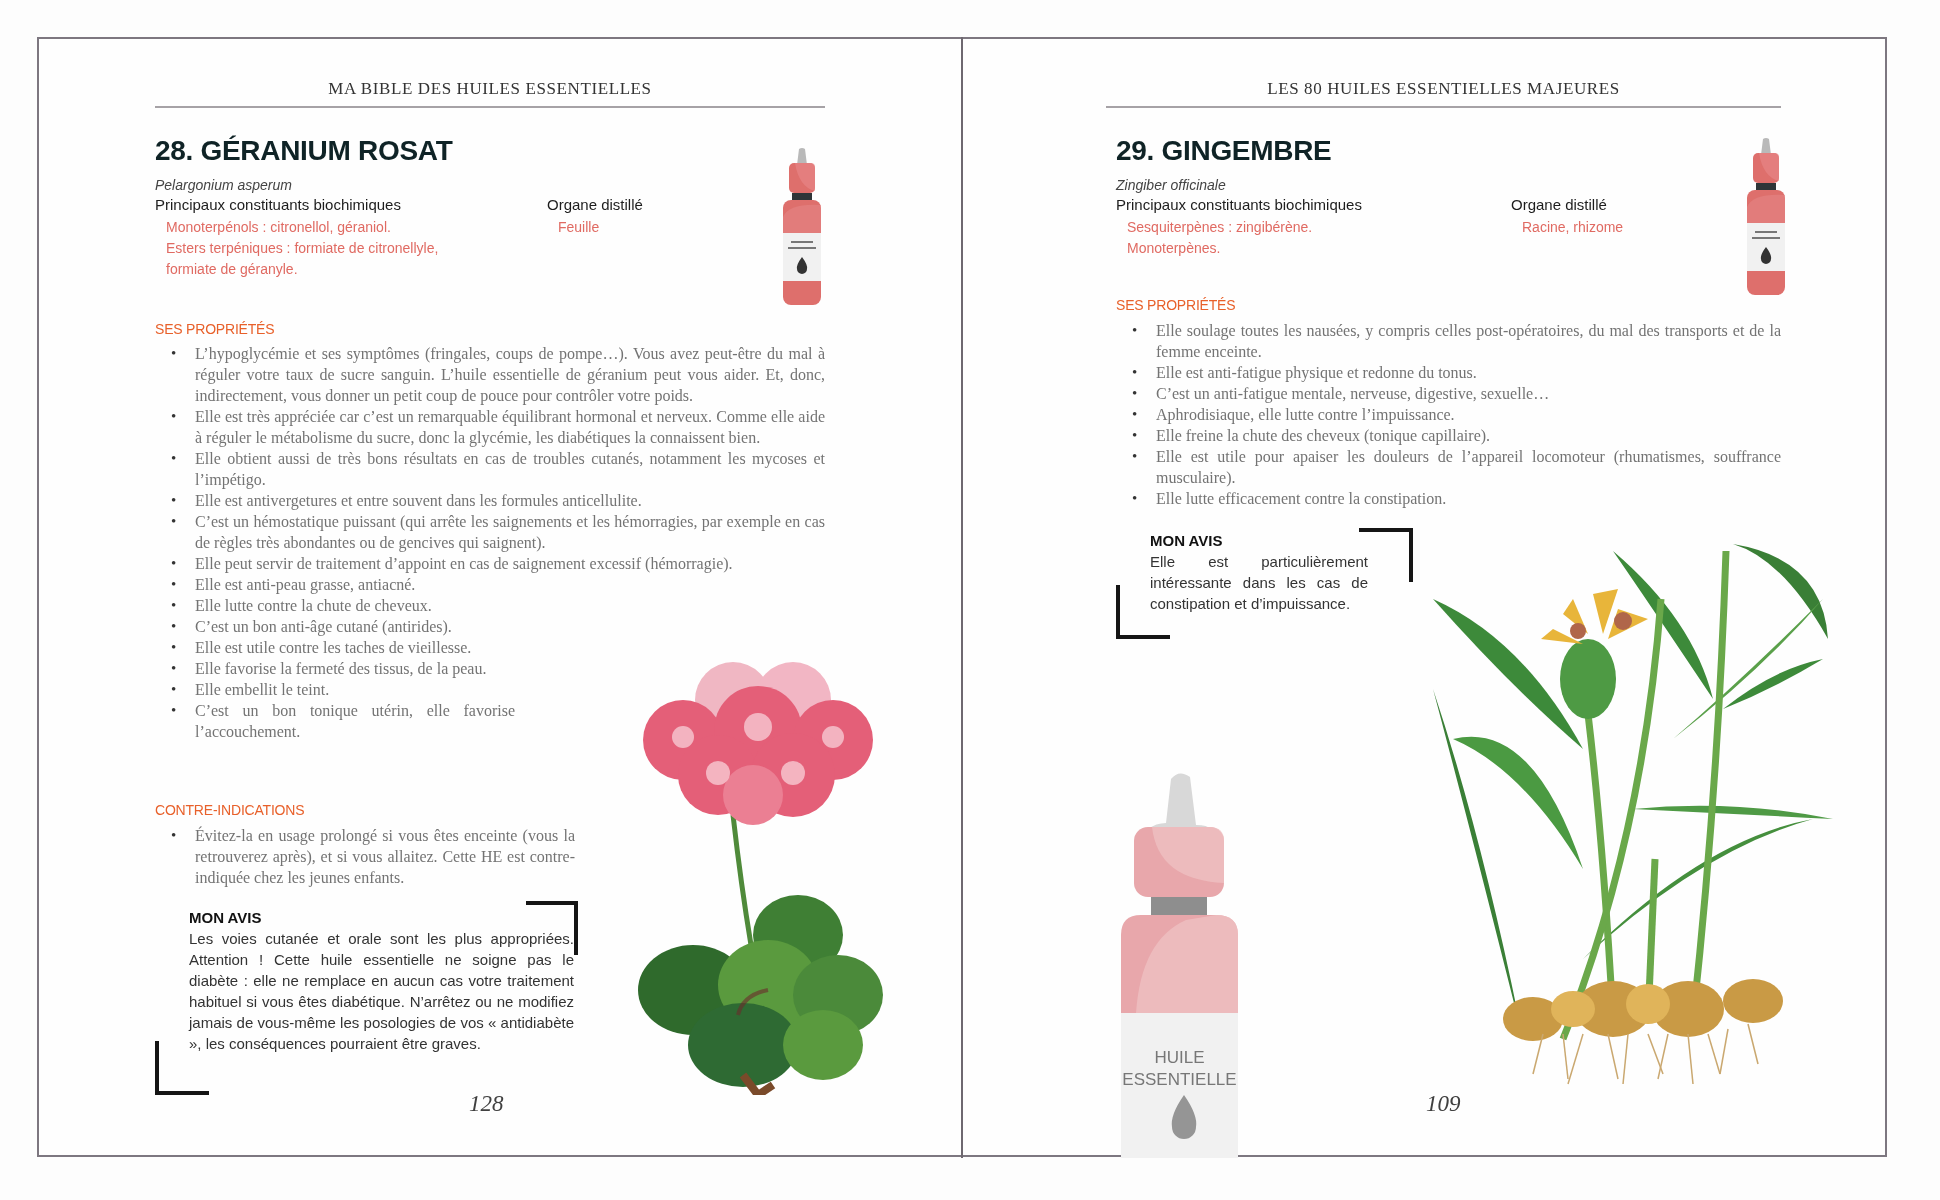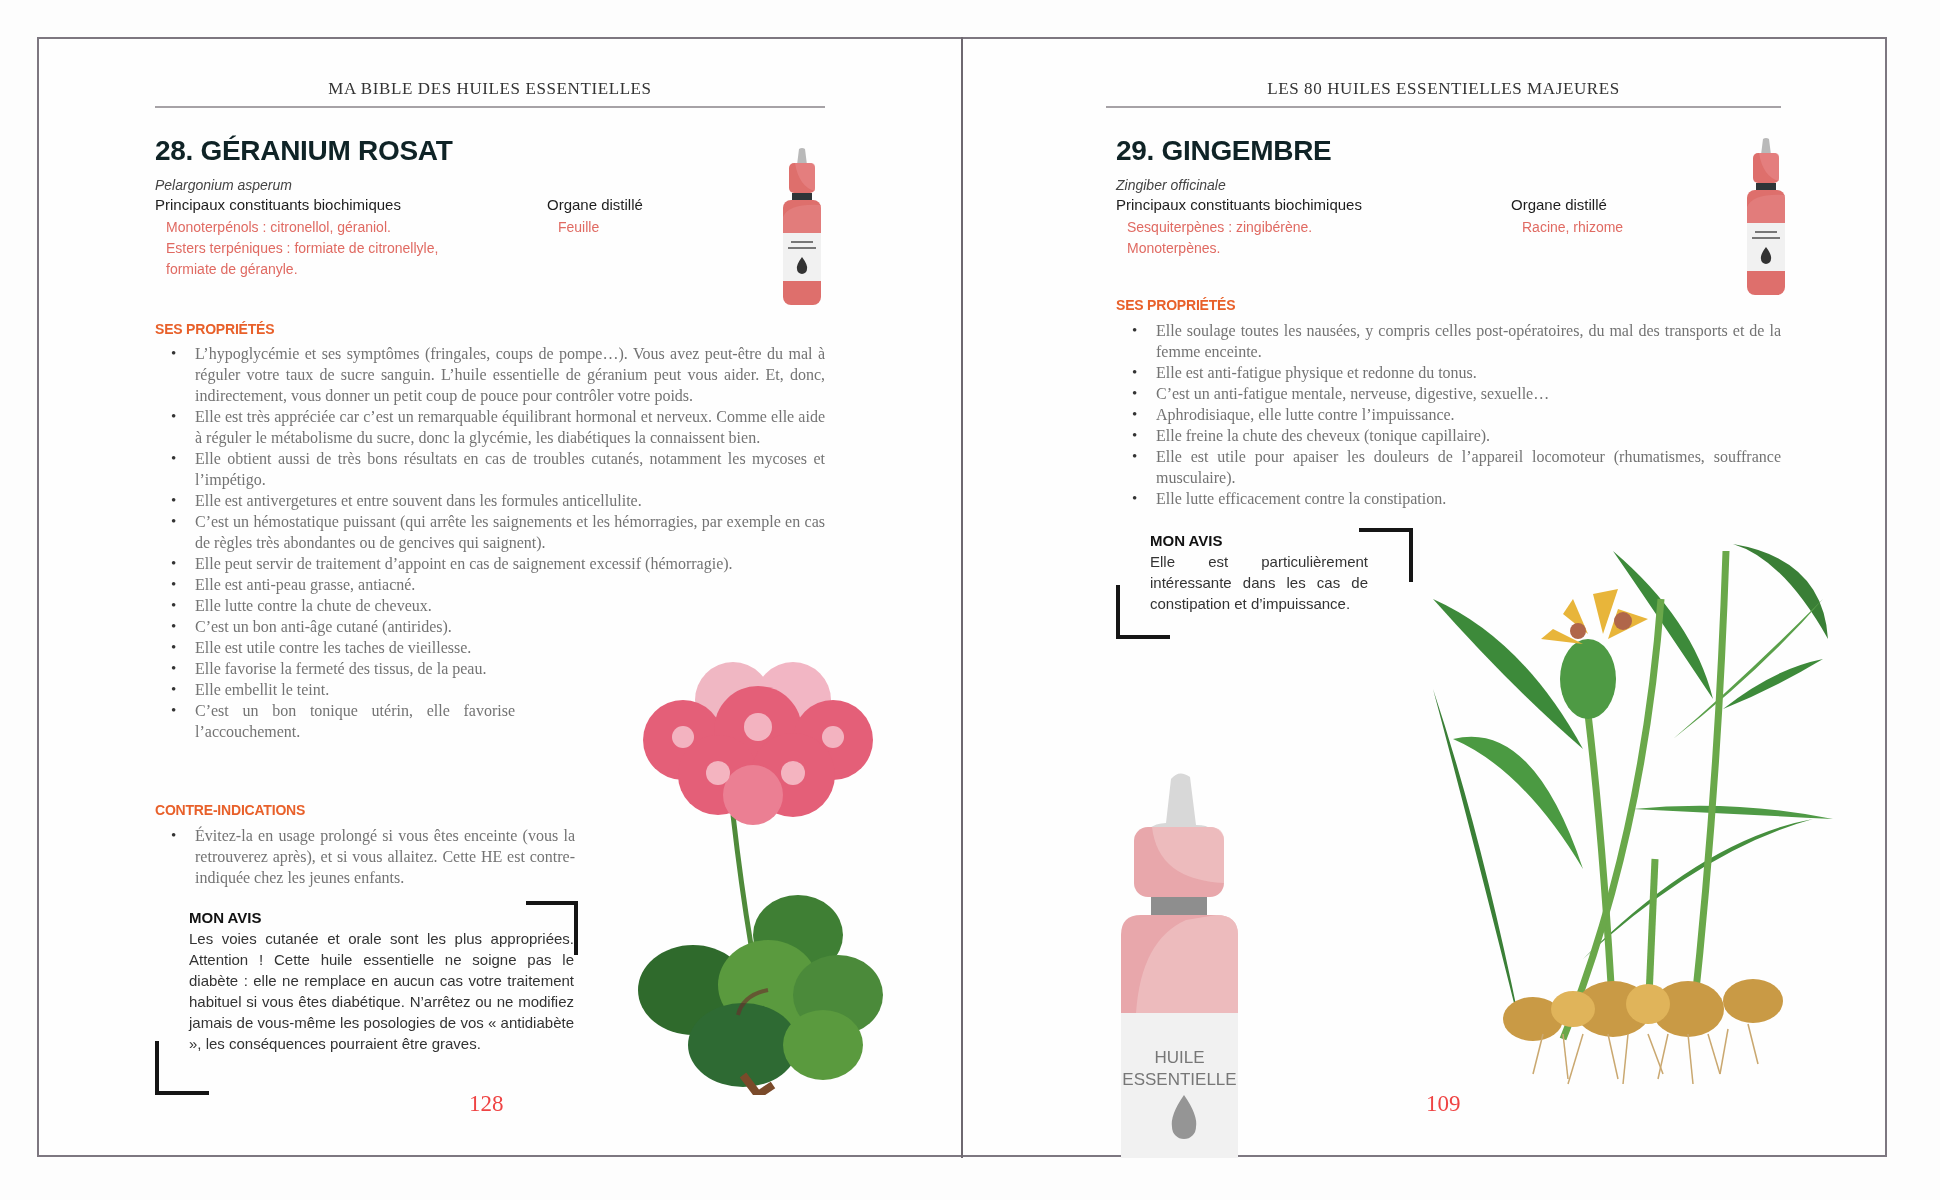--- a/index.html
+++ b/index.html
@@ -15,33 +15,33 @@
 
   .running-head { position: absolute; top: 40px; font-family: "Liberation Serif", serif; font-size: 17px; letter-spacing: 0.6px; color: #333; text-align: center; }
   .head-rule { position: absolute; top: 67px; height: 2px; background: #a6a2a6; }
 
   .entry-title { position: absolute; top: 96px; font-family: "Liberation Sans", sans-serif; font-weight: bold; font-size: 28px; color: #0f2326; letter-spacing: -0.3px; }
   .latin { position: absolute; top: 138px; font-family: "Liberation Sans", sans-serif; font-style: italic; font-size: 14px; color: #444; }
   .constit-label, .organ-label { position: absolute; top: 157px; font-family: "Liberation Sans", sans-serif; font-size: 15px; color: #1d1d1d; }
   .constit-list, .organ-value { position: absolute; top: 178px; font-family: "Liberation Sans", sans-serif; font-size: 14px; color: #e06a62; line-height: 21px; margin-left: 11px; }
   .constit-list div { white-space: nowrap; }
 
-  .section-head { position: absolute; font-family: "Liberation Sans", sans-serif; font-weight: bold; font-size: 14px; color: #e8602a; letter-spacing: -0.2px; }
+  .section-head { position: absolute; font-family: "Liberation Sans", sans-serif; font-weight: normal; font-size: 14px; color: #e8602a; letter-spacing: -0.2px; }
   ul.props { position: absolute; margin: 0; padding: 0; list-style: none; font-family: "Liberation Serif", serif; font-size: 16px; line-height: 21px; color: #737373; text-align: justify; }
   ul.props li { position: relative; padding-left: 40px; }
   ul.props li::before { content: "\2022"; position: absolute; left: 16px; top: 0; font-size: 15px; color: #333; }
 
   .avis { position: absolute; font-family: "Liberation Sans", sans-serif; }
   .avis-title { font-weight: bold; font-size: 15px; color: #111; margin-bottom: 2px; }
   .avis-text { font-size: 15px; line-height: 21px; color: #333; text-align: justify; }
   .corner { position: absolute; border-color: #151515; border-style: solid; border-width: 0; }
   .corner.tr { border-top-width: 4px; border-right-width: 4px; }
   .corner.bl { border-bottom-width: 4px; border-left-width: 4px; }
 
-  .page-number { position: absolute; top: 1052px; font-family: "Liberation Serif", serif; font-size: 23px; color: #ef4444; }
+  .page-number { position: absolute; top: 1052px; font-family: "Liberation Serif", serif; font-style: italic; font-size: 23px; color: #404040; }
 
   .bottle { position: absolute; }
   .illus { position: absolute; }
 </style>
 </head>
 <body>
 
 <div class="frame"></div>
 <div class="spine"></div>
 

